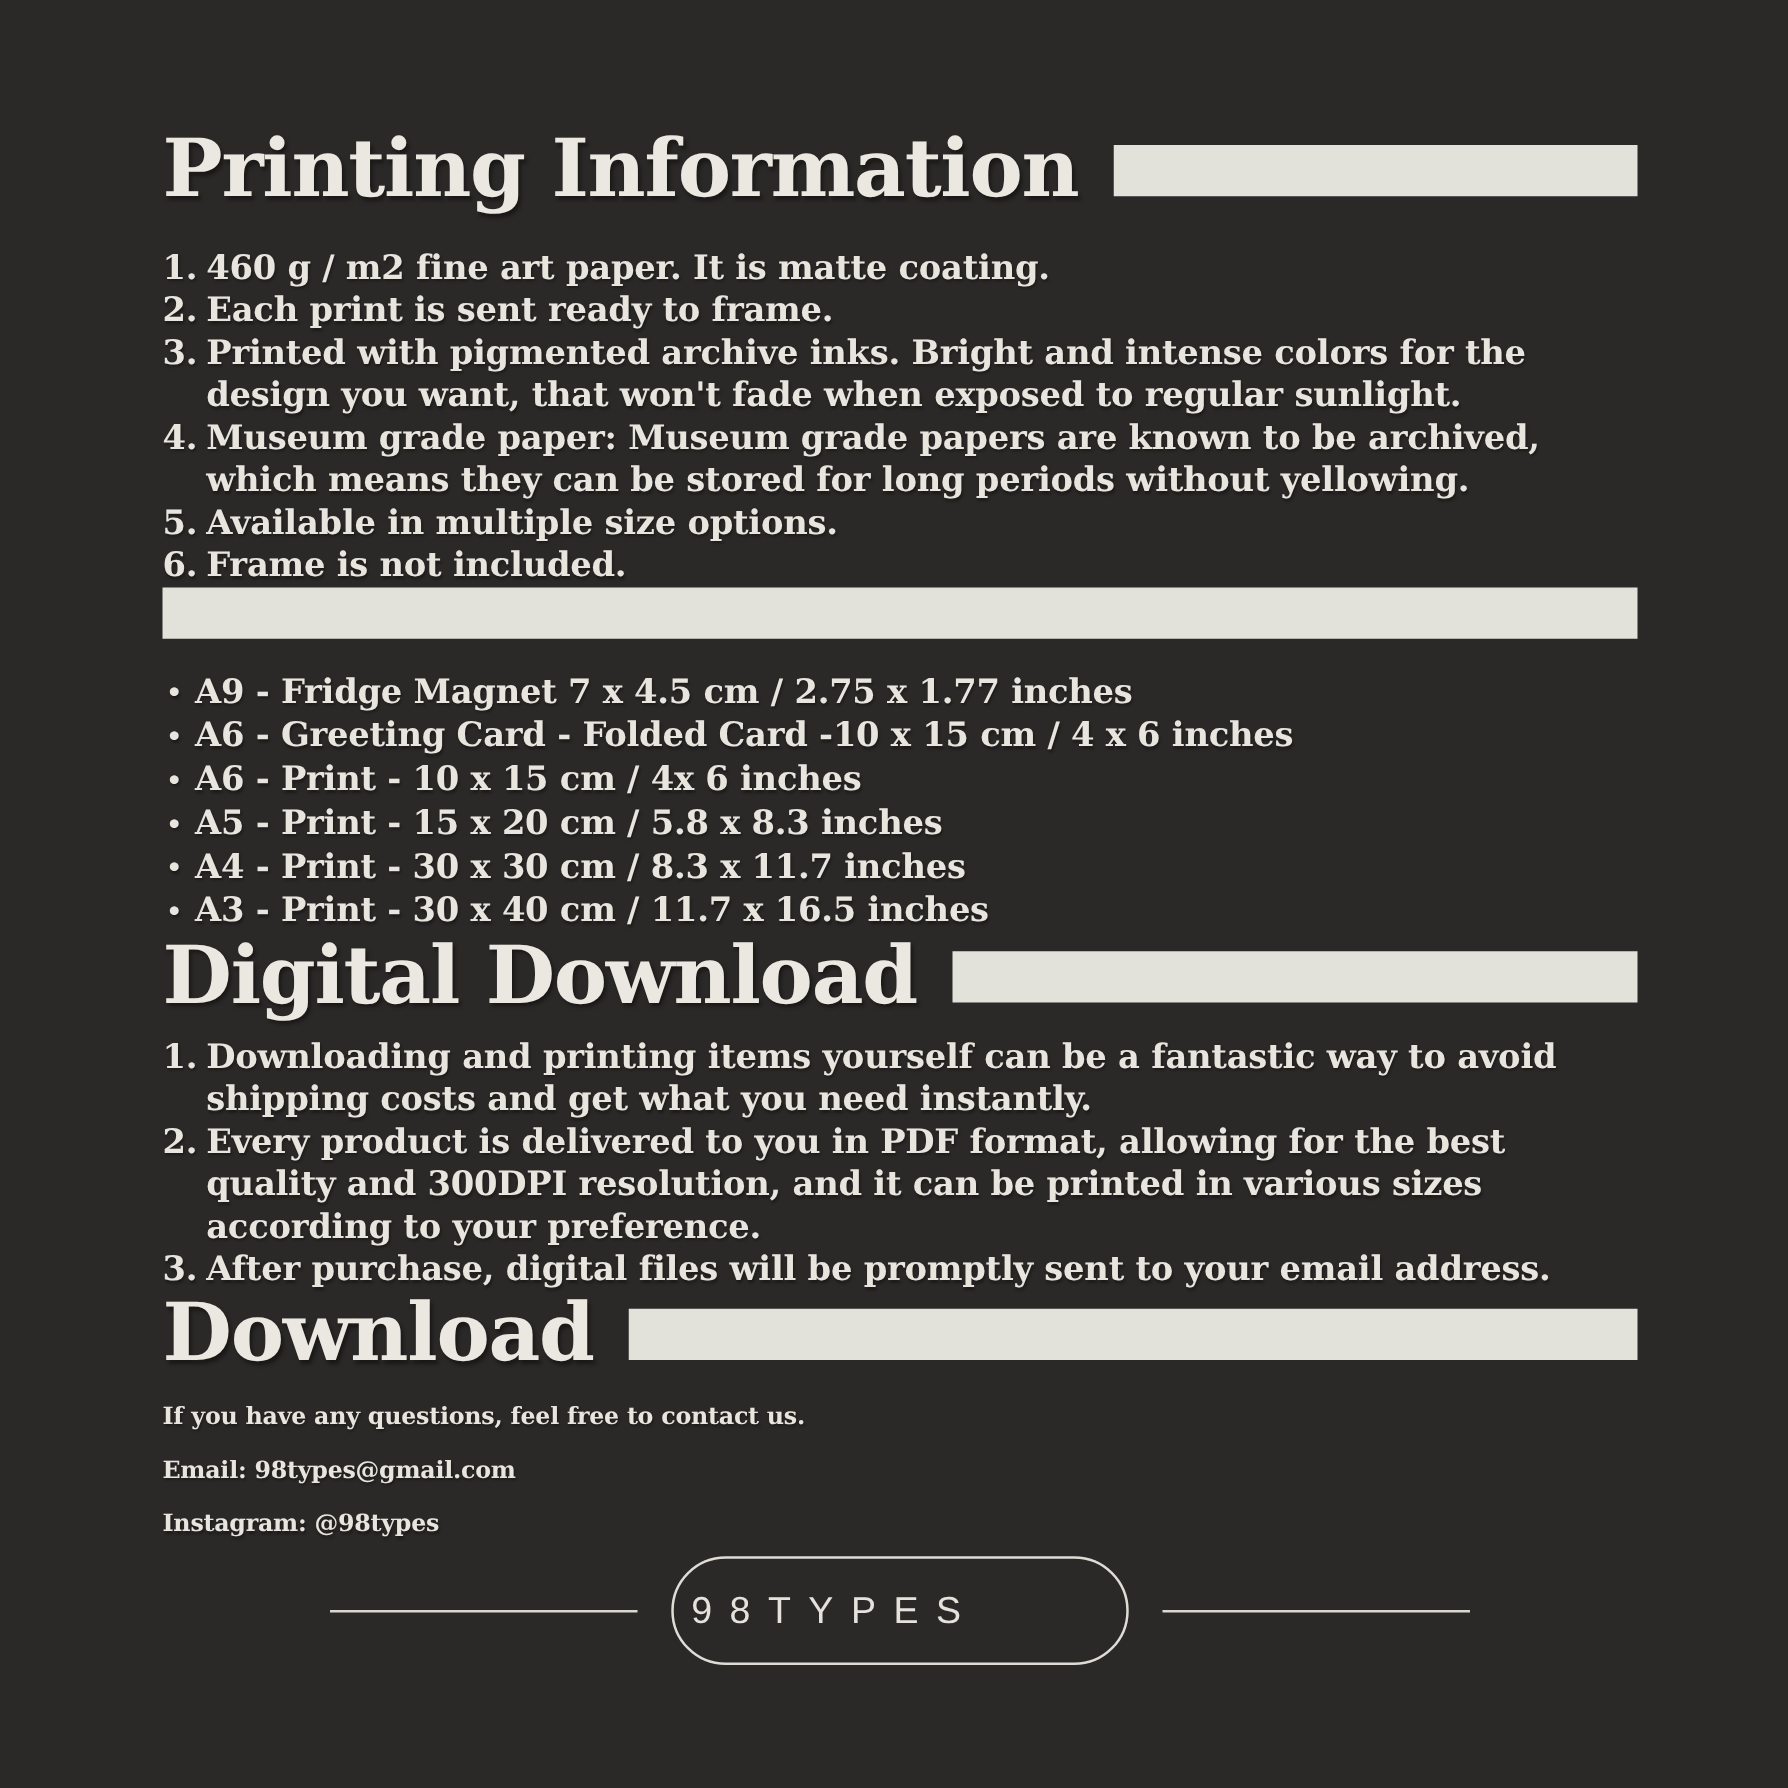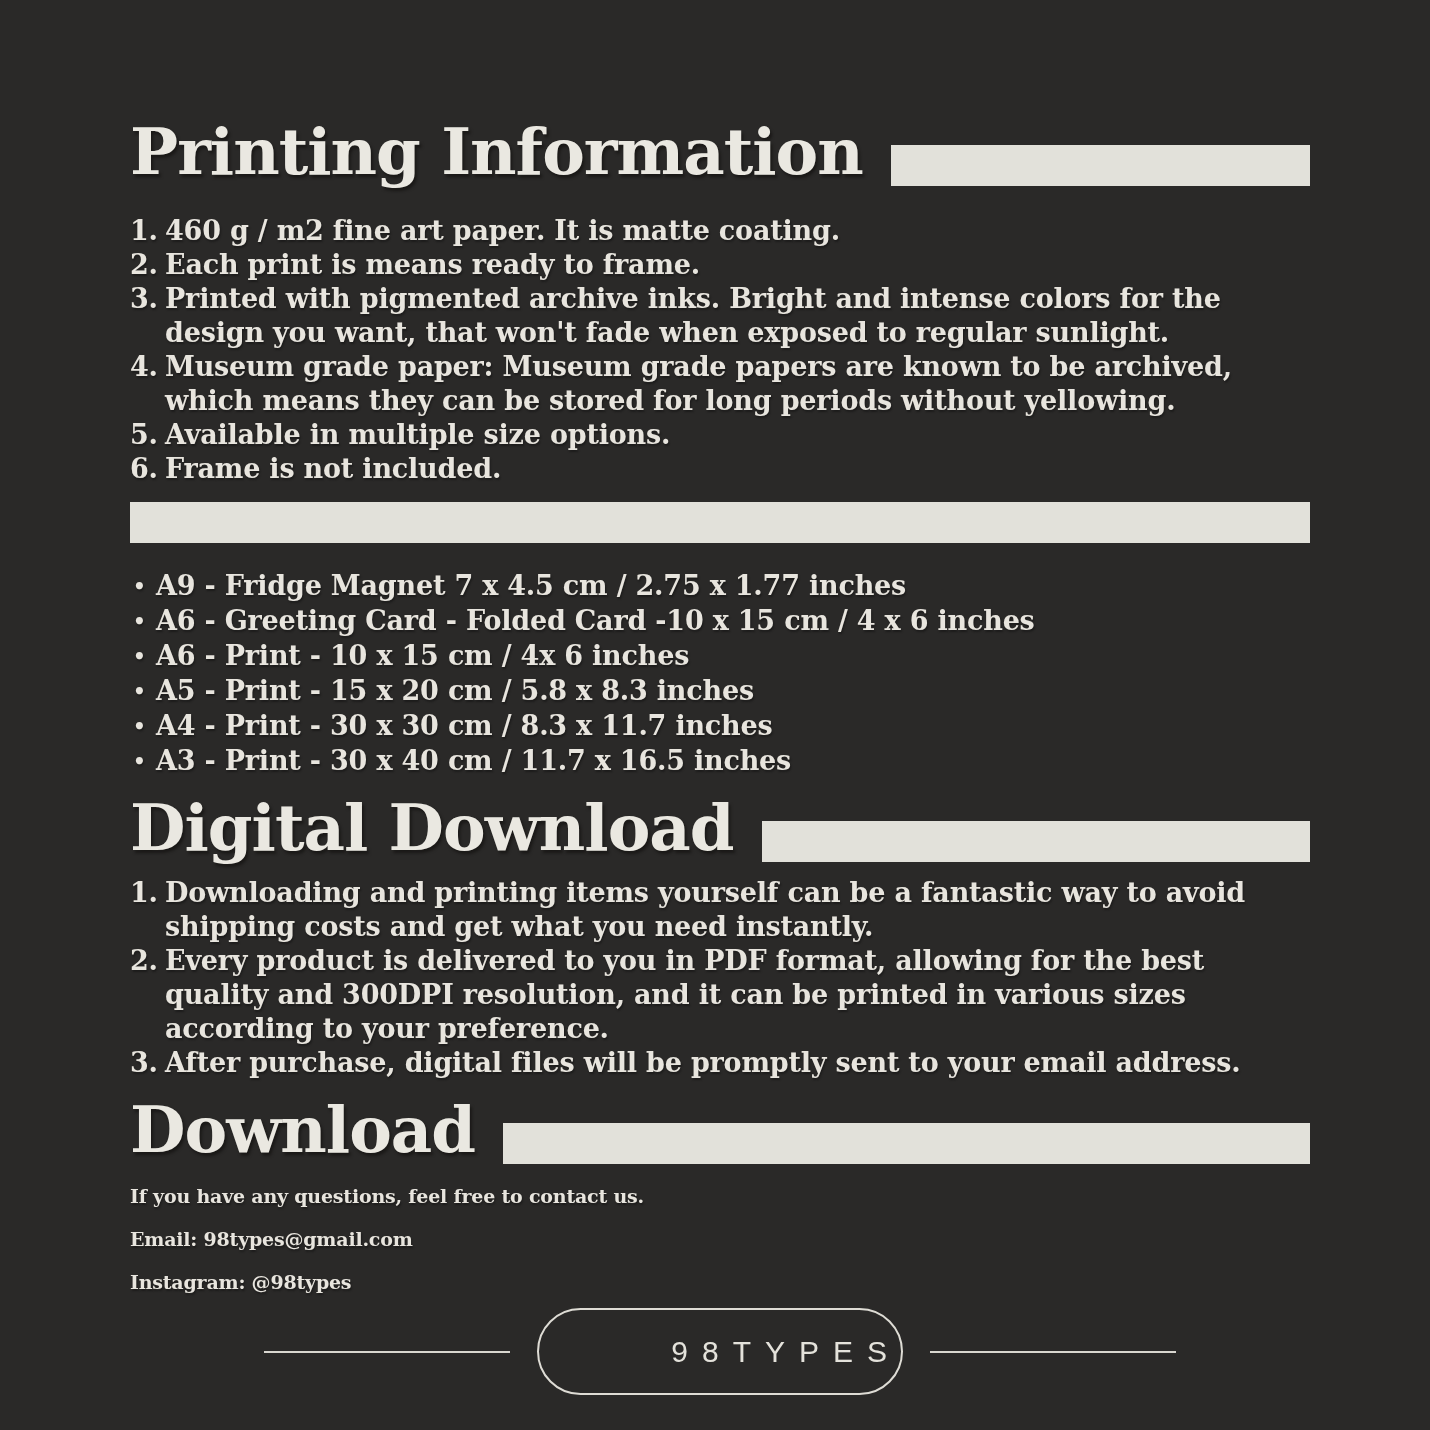--- a/index.html
+++ b/index.html
@@ -20,21 +20,21 @@
     padding: 102px 120px 0 130px;
   }
 
   
   .h-row {
     display: flex;
     align-items: center;
     gap: 28px;
     margin-top: 16px;
   }
-  .h-row:first-child { margin-top: 16px; align-items: flex-end; }
+  .h-row:first-child { margin-top: 0; }
   .h-title {
     margin: 0;
     font-size: 64px;
     line-height: 68px;
     font-weight: bold;
     letter-spacing: -1px;
     color: #eae8e1;
     white-space: nowrap;
     text-shadow: 2px 3px 3px rgba(12,11,10,0.55);
   }
@@ -98,21 +98,21 @@
     height: 2px;
     background: #d9d7d0;
   }
   .brand-pill {
     width: 366px;
     height: 87px;
     border: 2.5px solid #dedcd5;
     border-radius: 44px;
     display: flex;
     align-items: center;
-    justify-content: flex-end;
+    justify-content: flex-start;
   }
   .brand-text {
     font-family: "Liberation Sans", sans-serif;
     font-weight: normal;
     font-size: 30px;
     letter-spacing: 14px;
     text-indent: 14px;
     color: #e4e2db;
   }
 </style>
@@ -127,21 +127,21 @@
         <h2 class="h-title">Printing Information</h2>
         <div class="h-bar"></div>
       </div>
       <ol class="list list-printing">
         <li>
           <span class="num-marker">1.</span>
           <span class="item-text">460 g / m2 fine art paper. It is matte coating.</span>
         </li>
         <li>
           <span class="num-marker">2.</span>
-          <span class="item-text">Each print is means ready to frame.</span>
+          <span class="item-text">Each print is sent ready to frame.</span>
         </li>
         <li>
           <span class="num-marker">3.</span>
           <span class="item-text">Printed with pigmented archive inks. Bright and intense colors for the design you want, that won't fade when exposed to regular sunlight.</span>
         </li>
         <li>
           <span class="num-marker">4.</span>
           <span class="item-text">Museum grade paper: Museum grade papers are known to be archived, which means they can be stored for long periods without yellowing.</span>
         </li>
         <li>

